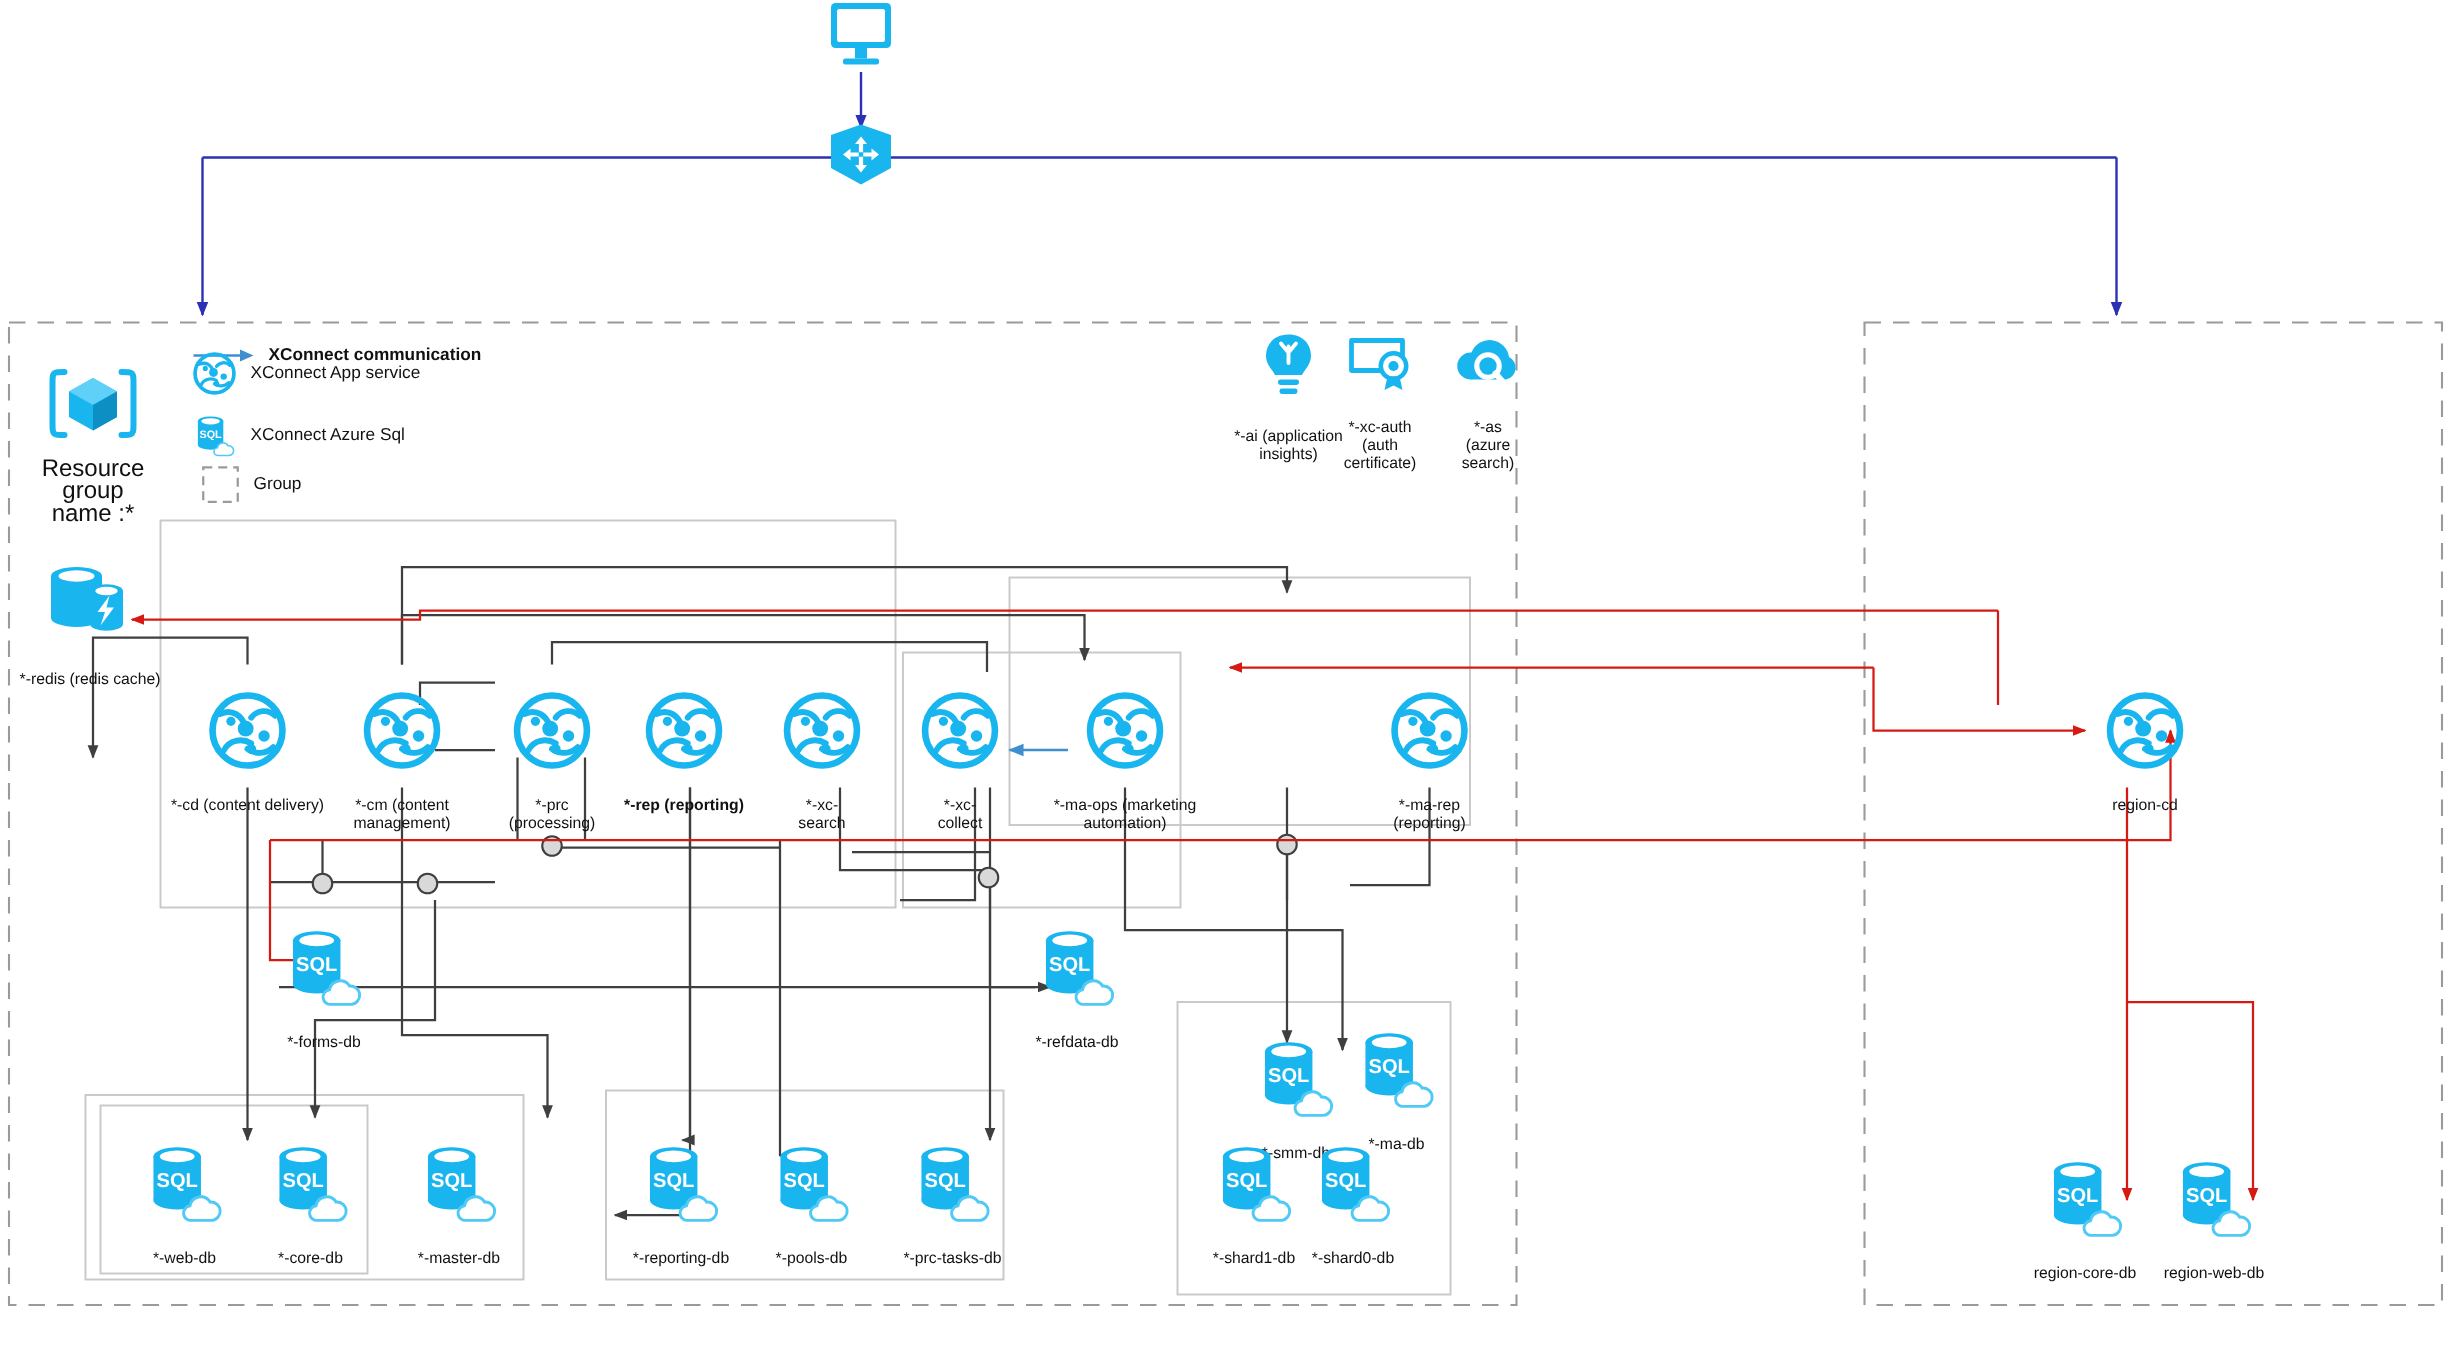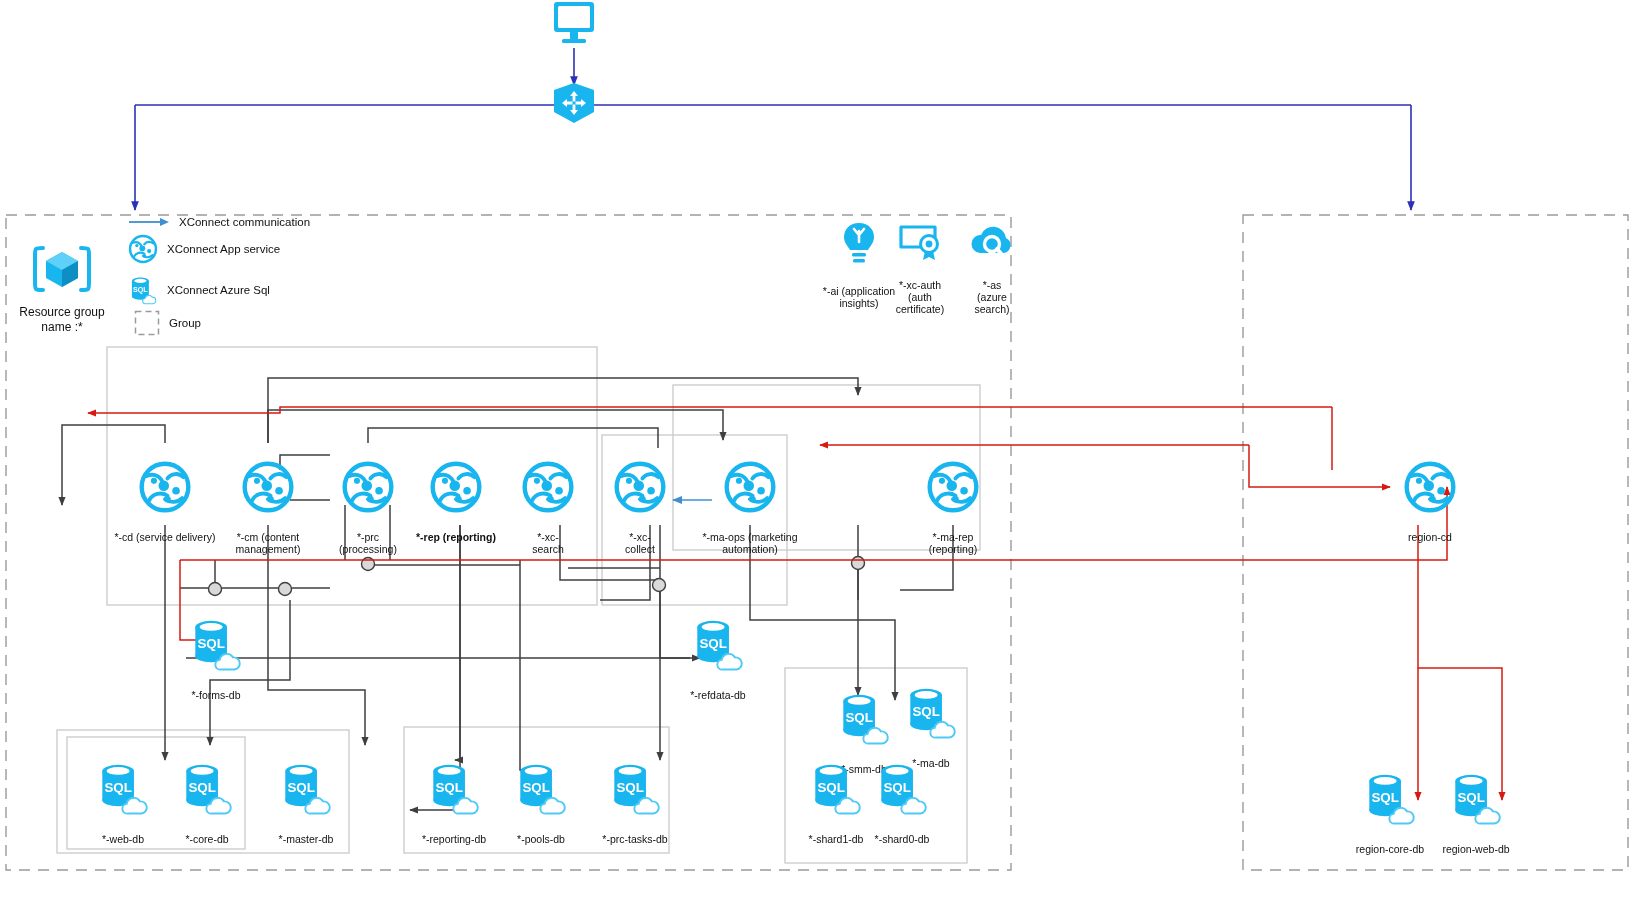--- a/index.html
+++ b/index.html
@@ -6,21 +6,21 @@
   body{width:1632px;height:912px;position:relative;overflow:hidden;
        font-family:"Liberation Sans","DejaVu Sans",sans-serif;color:#1a1a1a;}
   #stage{position:absolute;left:0;top:0;width:1632px;height:912px;}
   .lay{position:absolute;left:0;top:0;width:1632px;height:912px;}
   .node{position:absolute;text-align:center;}
   .node .cap{font-size:10.5px;line-height:12px;color:#111;white-space:pre-line;margin-top:17px;}
   .glyph{display:block;margin:0 auto;}
   .legend-row{position:absolute;display:flex;align-items:center;gap:9px;}
   .legend-row .ltxt{font-size:11.5px;color:#111;white-space:nowrap;}
   .note{position:absolute;font-size:13.5px;line-height:23px;color:#111;white-space:pre-line;}
-  .rgcap{position:absolute;font-size:12px;line-height:15px;text-align:center;color:#111;white-space:pre-line;}
+  .rgcap{position:absolute;font-size:16px;line-height:15px;text-align:center;color:#111;white-space:pre-line;}
   svg{overflow:visible;}
 </style>
 </head>
 <body>
 
 <div id="stage">
 
   <svg class="lay">
 
     <rect x="6" y="215" width="1005" height="655" fill="none" stroke="#9a9a9a" stroke-width="1.4" stroke-dasharray="11 8"></rect>
@@ -157,21 +157,21 @@
         <path d="M53,8 C61,8 61,8 61,16 L61,42 C61,50 61,50 53,50"></path>
       </g>
       <path d="M34,12 L50,21 L50,38 L34,47 L18,38 L18,21 Z" fill="#19b5ef"></path>
       <path d="M34,12 L50,21 L34,30 L18,21 Z" fill="#5fd0f7"></path>
       <path d="M34,30 L50,21 L50,38 L34,47 Z" fill="#0d8fc4"></path>
     </svg>
   </div>
   <div class="rgcap" style="left:6px;top:305px;width:112px;">Resource group
 name :*</div>
 
-  <div class="legend-row" style="left:128px;top:216px;">
+  <div class="legend-row" style="left:128px;top:231px;font-weight:bold;">
     <svg width="42" height="12" viewBox="0 0 42 12">
       <line x1="1" y1="6" x2="33" y2="6" stroke="#3f8fd0" stroke-width="1.8"></line>
       <path d="M32,2 L41,6 L32,10 z" fill="#3f8fd0"></path>
     </svg>
     <span class="ltxt">XConnect communication</span>
   </div>
 
   <div class="legend-row" style="left:128px;top:234px;">
     <svg width="30" height="30" viewBox="0 0 44 44">
       <circle cx="22" cy="22" r="19" fill="none" stroke="#19b5ef" stroke-width="3.6"></circle>
@@ -231,31 +231,45 @@
     <svg class="glyph" width="48" height="40" viewBox="0 0 48 40">
       <path d="M12,31 a9,9 0 0 1 1,-18 a13,13 0 0 1 25,3 a8,8 0 0 1 -2,15 z" fill="#19b5ef"></path>
       <circle cx="24" cy="22" r="7.5" fill="none" stroke="#ffffff" stroke-width="3.4"></circle>
       <line x1="29" y1="27" x2="36" y2="35" stroke="#ffffff" stroke-width="4" stroke-linecap="round"></line>
     </svg>
     <div class="cap">*-as
 (azure
 search)</div>
   </div>
 
+  <div class="node" style="left:8px;top:372px;width:104px;">
+    <svg class="glyph" width="62" height="58" viewBox="0 0 62 58">
+      <ellipse cx="22" cy="12" rx="17" ry="6" fill="#19b5ef"></ellipse>
+      <rect x="5" y="12" width="34" height="28" fill="#19b5ef"></rect>
+      <ellipse cx="22" cy="40" rx="17" ry="6" fill="#19b5ef"></ellipse>
+      <ellipse cx="22" cy="12" rx="12" ry="3.8" fill="#ffffff"></ellipse>
+      <ellipse cx="42" cy="22" rx="11" ry="4.5" fill="#19b5ef"></ellipse>
+      <rect x="31" y="22" width="22" height="22" fill="#19b5ef"></rect>
+      <ellipse cx="42" cy="44" rx="11" ry="4.5" fill="#19b5ef"></ellipse>
+      <ellipse cx="42" cy="22" rx="7.5" ry="2.8" fill="#ffffff"></ellipse>
+      <path d="M44,25 L36,36 h5 l-3,9 l9,-12 h-5 z" fill="#ffffff"></path>
+    </svg>
+    <div class="cap">*-redis (redis cache)</div>
+  </div>
 
   <div class="node" style="left:110px;top:460px;width:110px;">
     <svg class="glyph" width="54" height="54" viewBox="0 0 44 44">
       <circle cx="22" cy="22" r="19" fill="none" stroke="#19b5ef" stroke-width="3.6"></circle>
       <path d="M7,13 C14,10 19,14 21,20 M37,14 C33,10 27,11 24,15 M9,33 C12,27 19,26 24,29 M36,31 C32,35 26,35 22,32" fill="none" stroke="#19b5ef" stroke-width="3.2" stroke-linecap="round"></path>
       <circle cx="21" cy="21" r="4.3" fill="#19b5ef"></circle>
         <circle cx="31" cy="25" r="3.1" fill="#19b5ef"></circle>
       <circle cx="24" cy="32" r="2.7" fill="#19b5ef"></circle>
         <circle cx="13" cy="17" r="2.5" fill="#19b5ef"></circle>
     </svg>
-    <div class="cap">*-cd (service delivery)</div>
+    <div class="cap">*-cd (content delivery)</div>
   </div>
 
   <div class="node" style="left:220px;top:460px;width:96px;">
     <svg class="glyph" width="54" height="54" viewBox="0 0 44 44">
       <circle cx="22" cy="22" r="19" fill="none" stroke="#19b5ef" stroke-width="3.6"></circle>
       <path d="M7,13 C14,10 19,14 21,20 M37,14 C33,10 27,11 24,15 M9,33 C12,27 19,26 24,29 M36,31 C32,35 26,35 22,32" fill="none" stroke="#19b5ef" stroke-width="3.2" stroke-linecap="round"></path>
       <circle cx="21" cy="21" r="4.3" fill="#19b5ef"></circle>
         <circle cx="31" cy="25" r="3.1" fill="#19b5ef"></circle>
       <circle cx="24" cy="32" r="2.7" fill="#19b5ef"></circle>
         <circle cx="13" cy="17" r="2.5" fill="#19b5ef"></circle>

